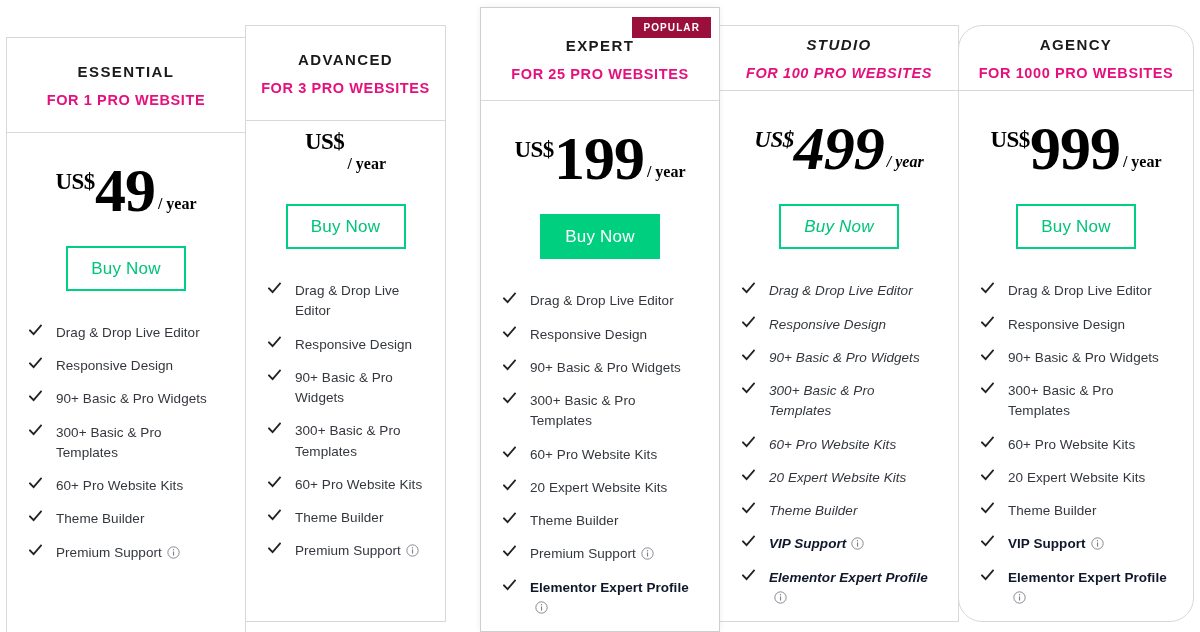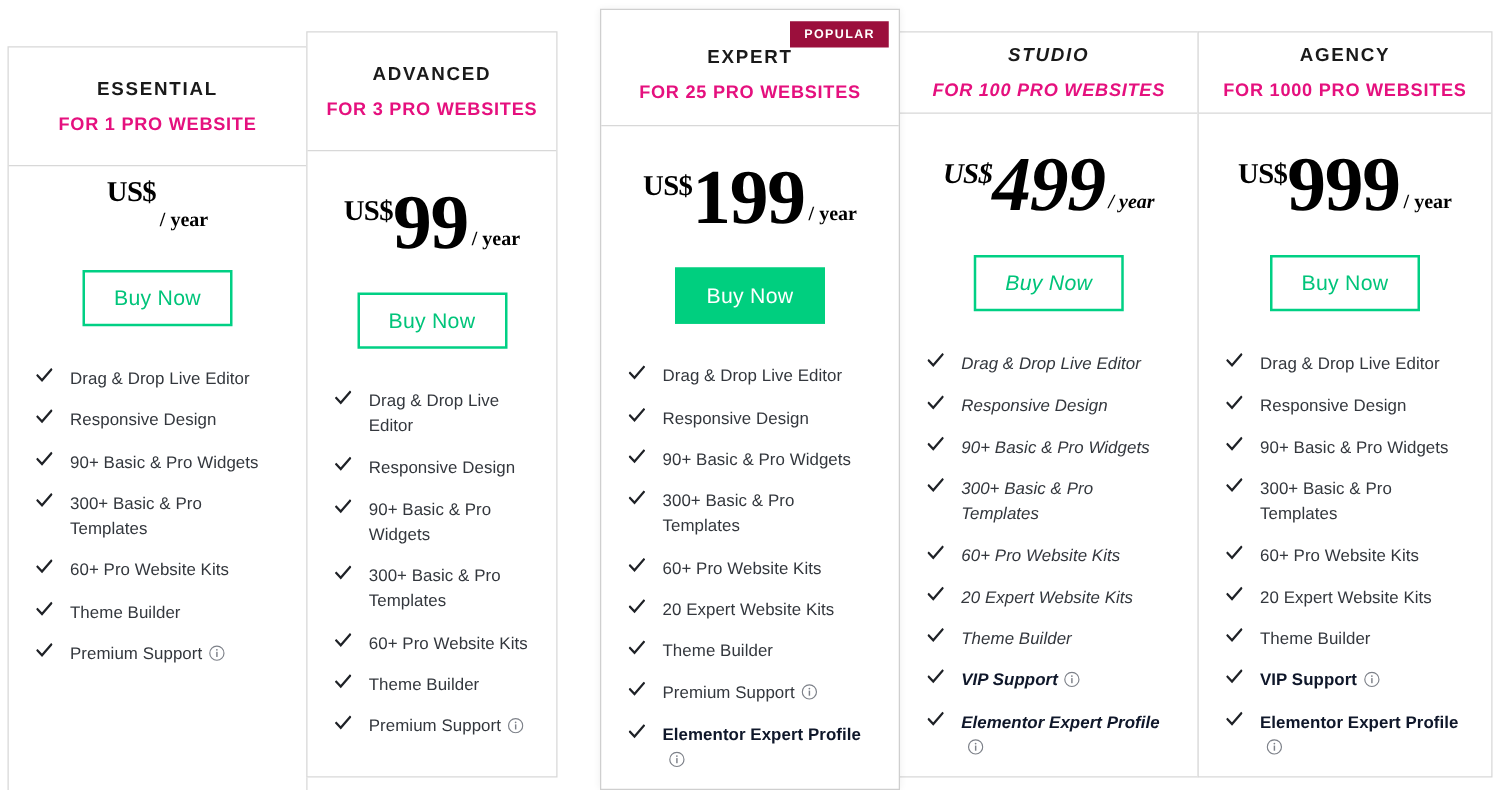--- a/index.html
+++ b/index.html
@@ -37,21 +37,21 @@
     border: 1px solid #cfcfcf;
     box-shadow: 0 0 6px rgba(0,0,0,0.07);
     z-index: 5;
   }
 
   
   .plan[data-col="0"] { left: 6px;   width: 240px; margin-top: 12px; }
   .plan[data-col="1"] { left: 245px; width: 201px; }
   .plan[data-col="2"] { left: 480px; width: 240px; }
   .plan[data-col="3"] { left: 719px; width: 240px; font-style: italic; }
-  .plan[data-col="4"] { left: 958px; width: 236px; }
+  .plan[data-col="4"] { left: 958px; width: 236px; border-radius: 24px; }
 
   
   .plan-header {
     width: 100%;
     height: 95px;
     border-bottom: 1px solid #d8d8d8;
     display: flex;
     flex-direction: column;
     align-items: center;
     justify-content: center;
@@ -193,20 +193,21 @@
 <body>
 
 <div id="pricing-table">
     <div class="plan" data-col="0">
       <div class="plan-header">
         <div class="plan-name">ESSENTIAL</div>
         <div class="plan-sub">FOR 1 PRO WEBSITE</div>
       </div>
       <div class="price-row">
         <span class="price-currency">US$</span>
+        <span class="price-amount">49</span>
         <span class="price-period">/ year</span>
       </div>
       <div class="buy-btn">Buy Now</div>
       <ul class="features">
         <li class="feature">
           <span class="check-icon">
             <svg width="13" height="13" viewBox="0 0 13 13" aria-hidden="true">
               <path d="M1 6.4 L4.6 10.2 L12 1.6" fill="none" stroke="#1f2227" stroke-width="1.8" stroke-linecap="square" stroke-linejoin="miter"></path>
             </svg>
           </span>
@@ -266,21 +267,20 @@
         </li>
       </ul>
     </div>
     <div class="plan" data-col="1">
       <div class="plan-header">
         <div class="plan-name">ADVANCED</div>
         <div class="plan-sub">FOR 3 PRO WEBSITES</div>
       </div>
       <div class="price-row">
         <span class="price-currency">US$</span>
-        <span class="price-amount">99</span>
         <span class="price-period">/ year</span>
       </div>
       <div class="buy-btn">Buy Now</div>
       <ul class="features">
         <li class="feature">
           <span class="check-icon">
             <svg width="13" height="13" viewBox="0 0 13 13" aria-hidden="true">
               <path d="M1 6.4 L4.6 10.2 L12 1.6" fill="none" stroke="#1f2227" stroke-width="1.8" stroke-linecap="square" stroke-linejoin="miter"></path>
             </svg>
           </span>

